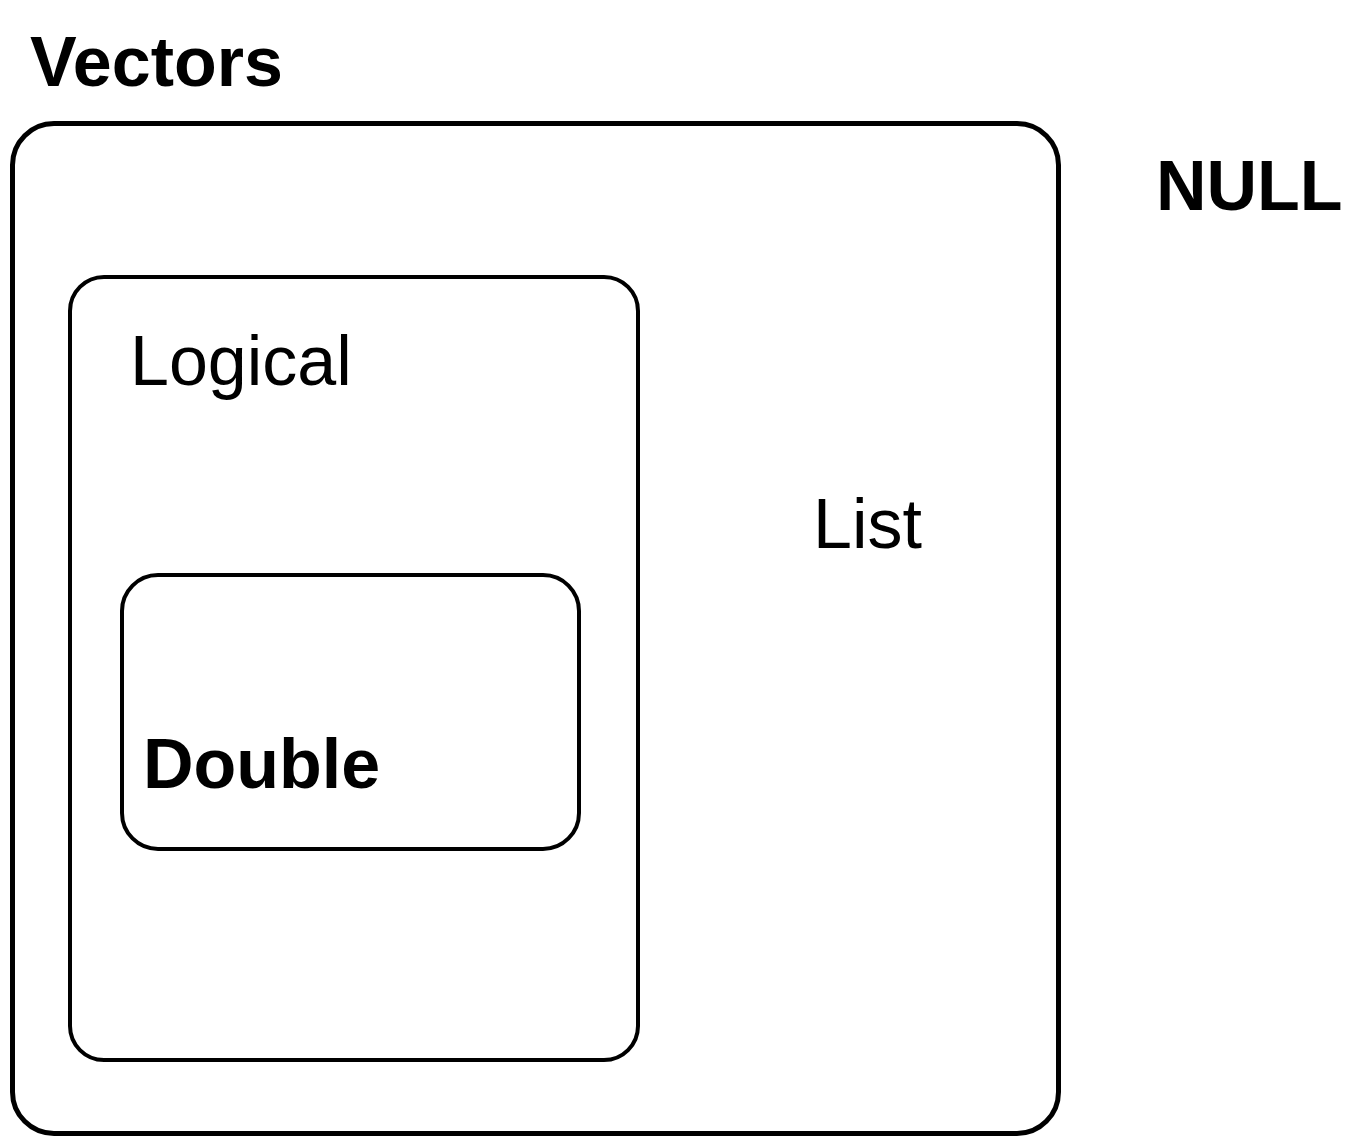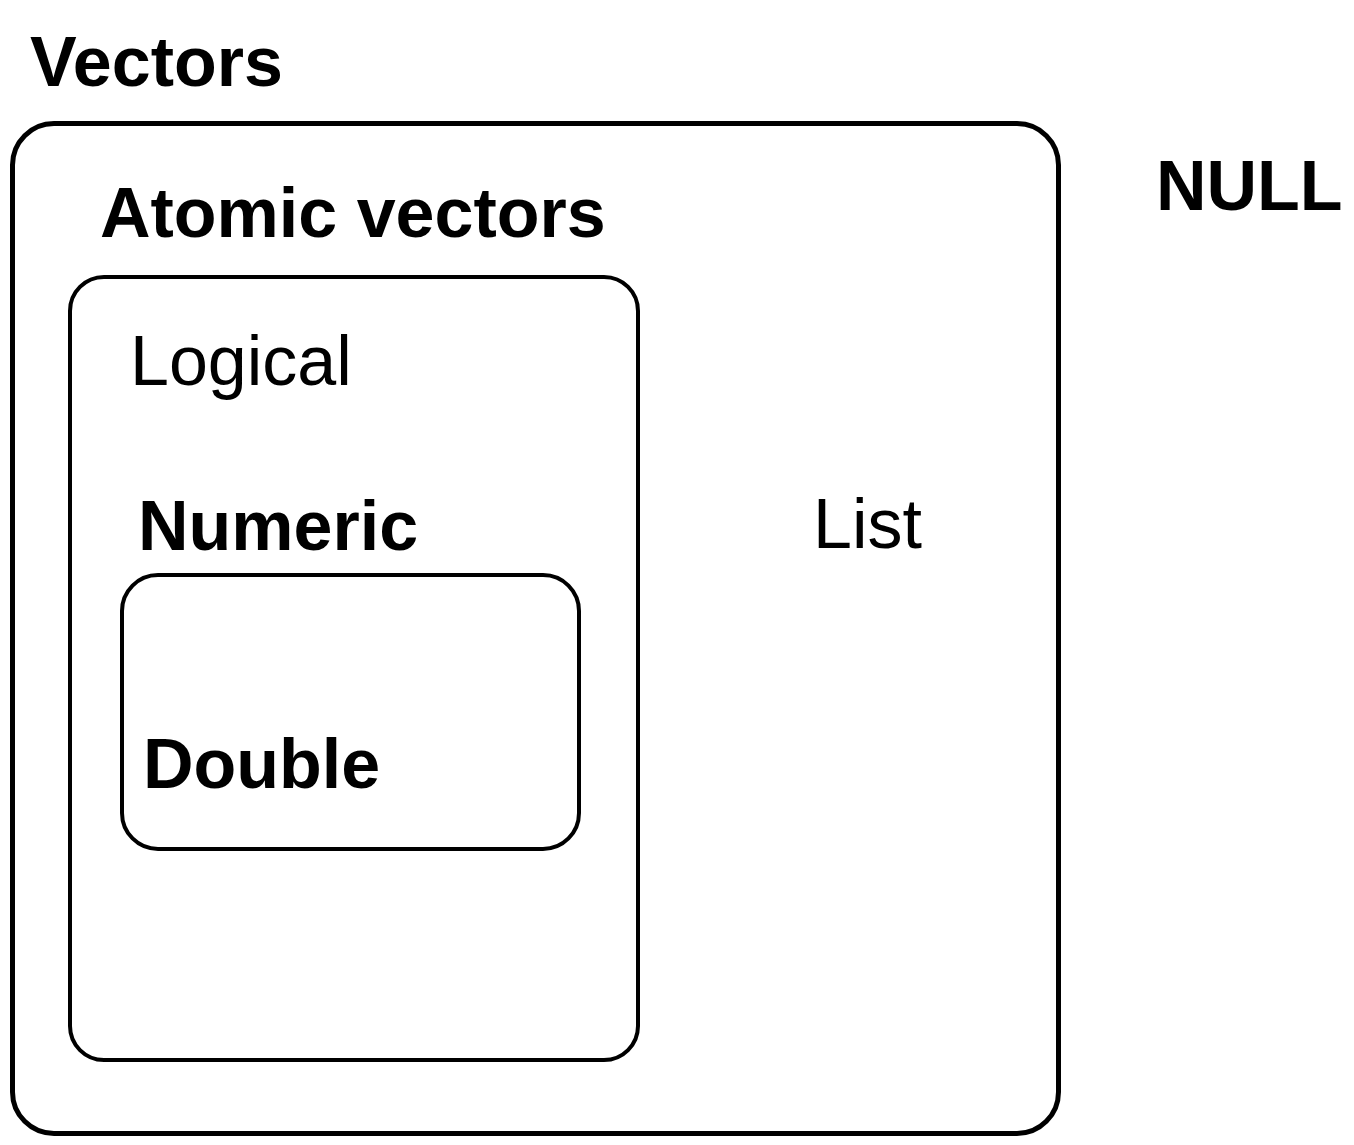--- a/index.html
+++ b/index.html
@@ -75,27 +75,25 @@
 <body>
 
 <div class="canvas">
 
   <div class="label bold label-vectors">Vectors</div>
 
   <div class="label bold label-null">NULL</div>
 
   <div class="box box-vectors"></div>
 
-  <div class="label bold label-atomic">Atomic vectors</div>
 
   <div class="box box-atomic"></div>
 
   <div class="label label-logical">Logical</div>
 
-  <div class="label bold label-numeric">Numeric</div>
 
   <div class="box box-numeric"></div>
 
 
   <div class="label label-double">Double</div>
 
 
   <div class="label label-list">List</div>
 
 </div>

